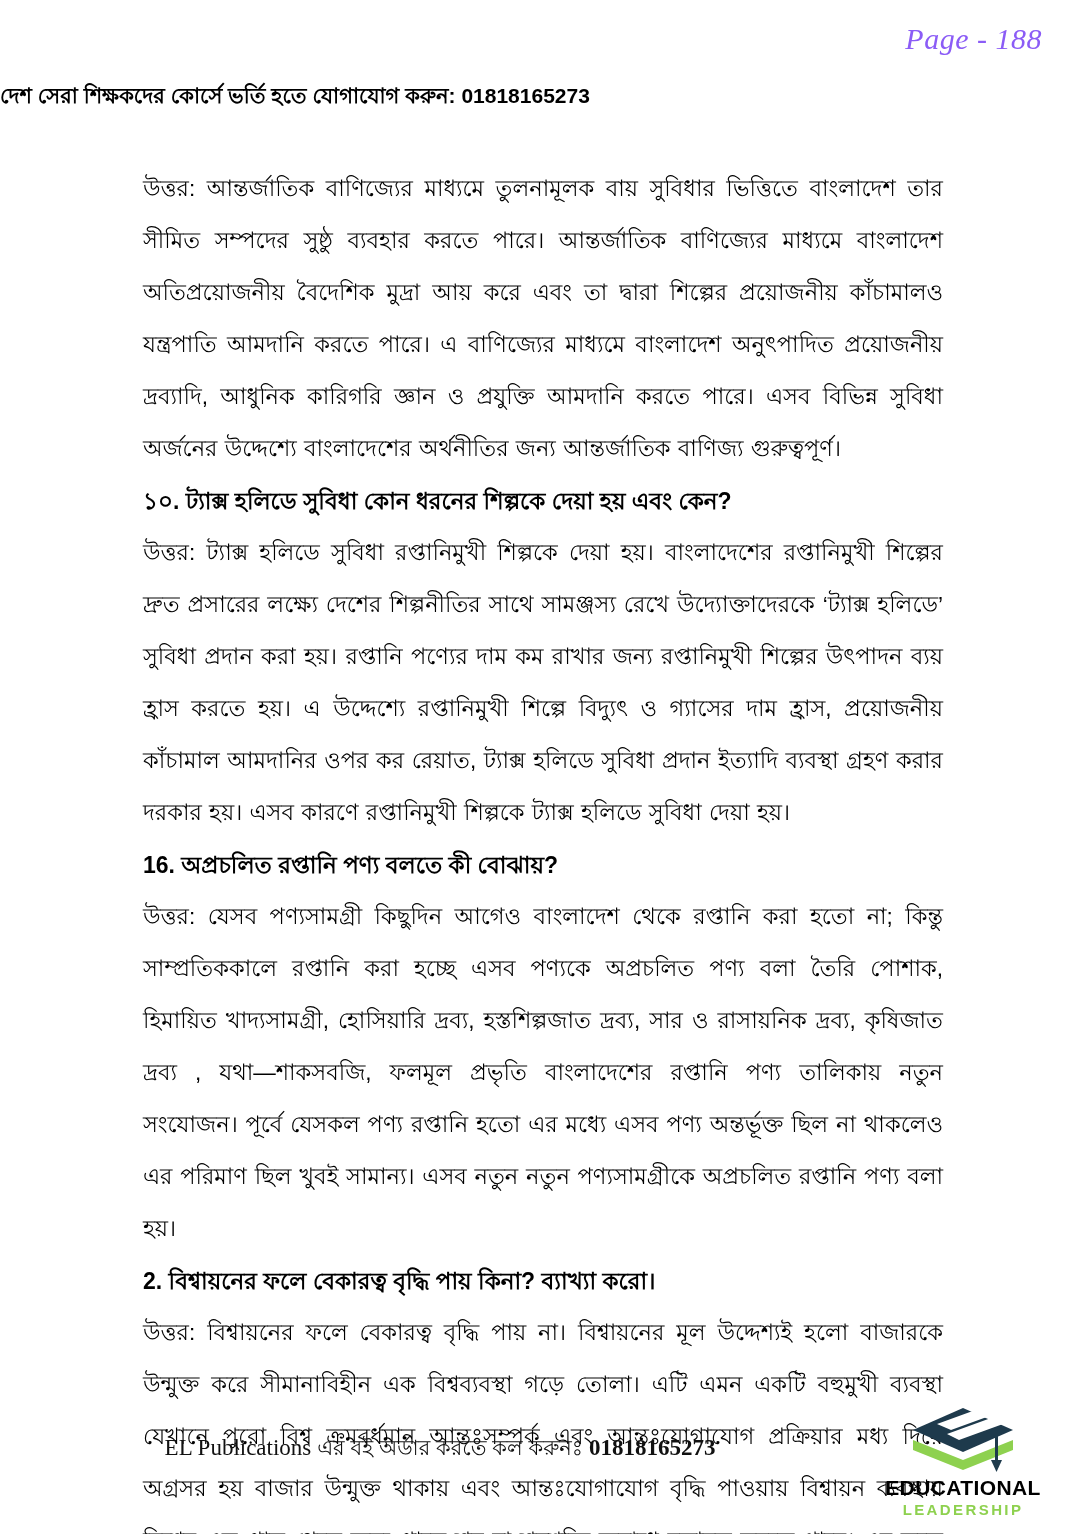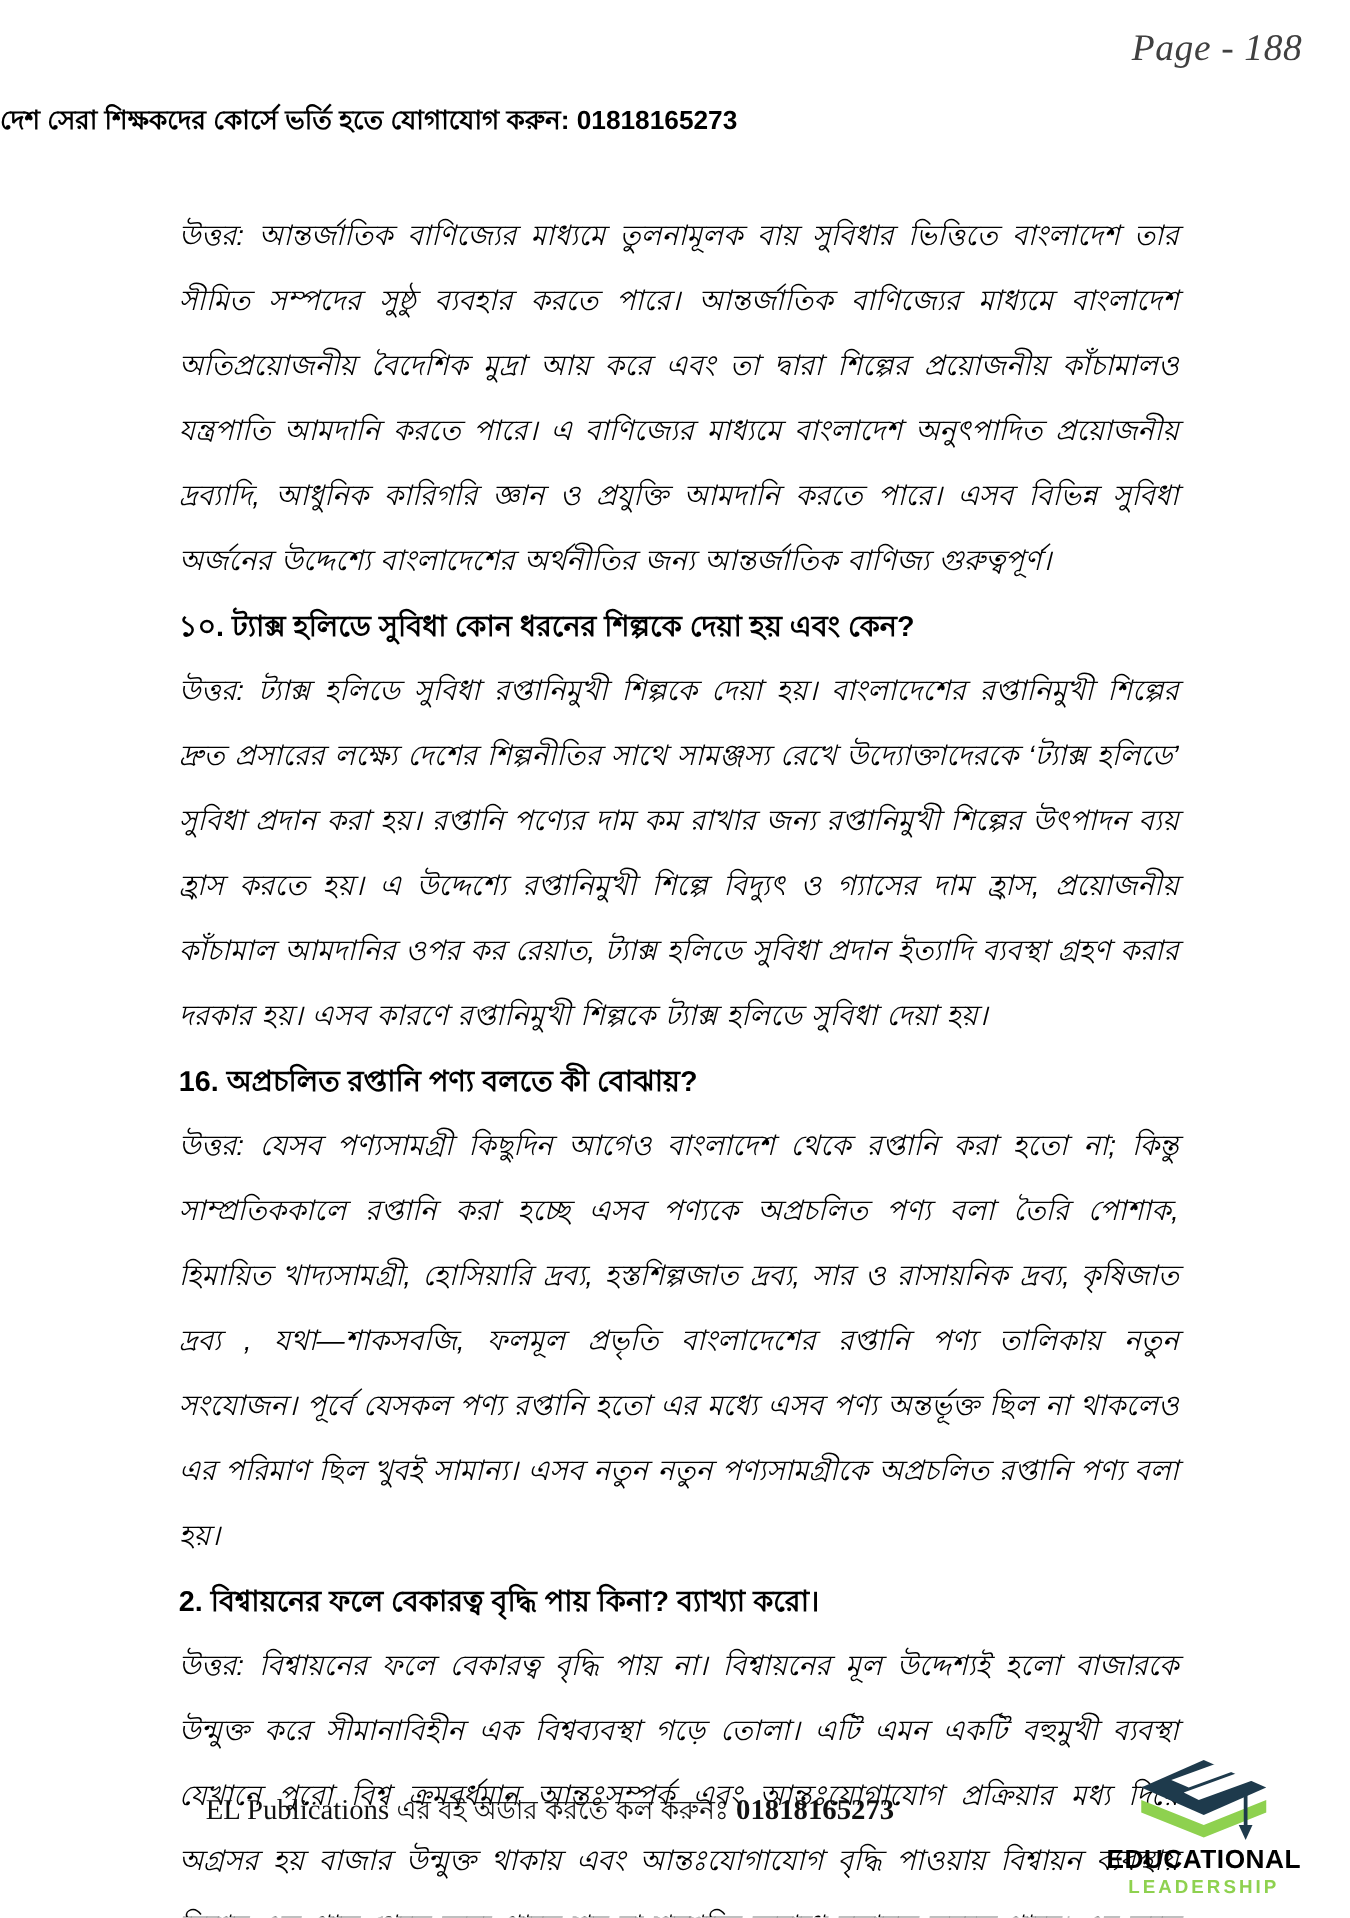--- a/index.html
+++ b/index.html
@@ -15,21 +15,21 @@
     overflow: hidden;
     box-sizing: border-box;
   }
   .page-number {
     position: absolute;
     top: 22px;
     right: 38px;
     font-family: "Liberation Serif", "DejaVu Serif", serif;
     font-size: 30px;
     font-style: italic;
-    color: #404040;
+    color: #8b5cf6;
     letter-spacing: 0.5px;
     white-space: nowrap;
   }
   .promo-header {
     position: absolute;
     top: 80px;
     left: 0;
     width: 1080px;
     font-family: "Liberation Sans", "DejaVu Sans", sans-serif;
     font-size: 21px;
@@ -48,21 +48,20 @@
     font-size: 22.5px;
     line-height: 52px;
     color: #000000;
     text-align: justify;
     text-justify: inter-word;
     margin: 0 0 0 0;
     word-spacing: 1px;
   }
   .para.last-line-natural {
     text-align-last: left;
-    font-style: italic;
   }
   .qheading {
     font-family: "Liberation Sans", "DejaVu Sans", sans-serif;
     font-size: 23px;
     font-weight: bold;
     line-height: 52px;
     color: #000000;
     margin: 0;
     text-align: left;
   }

